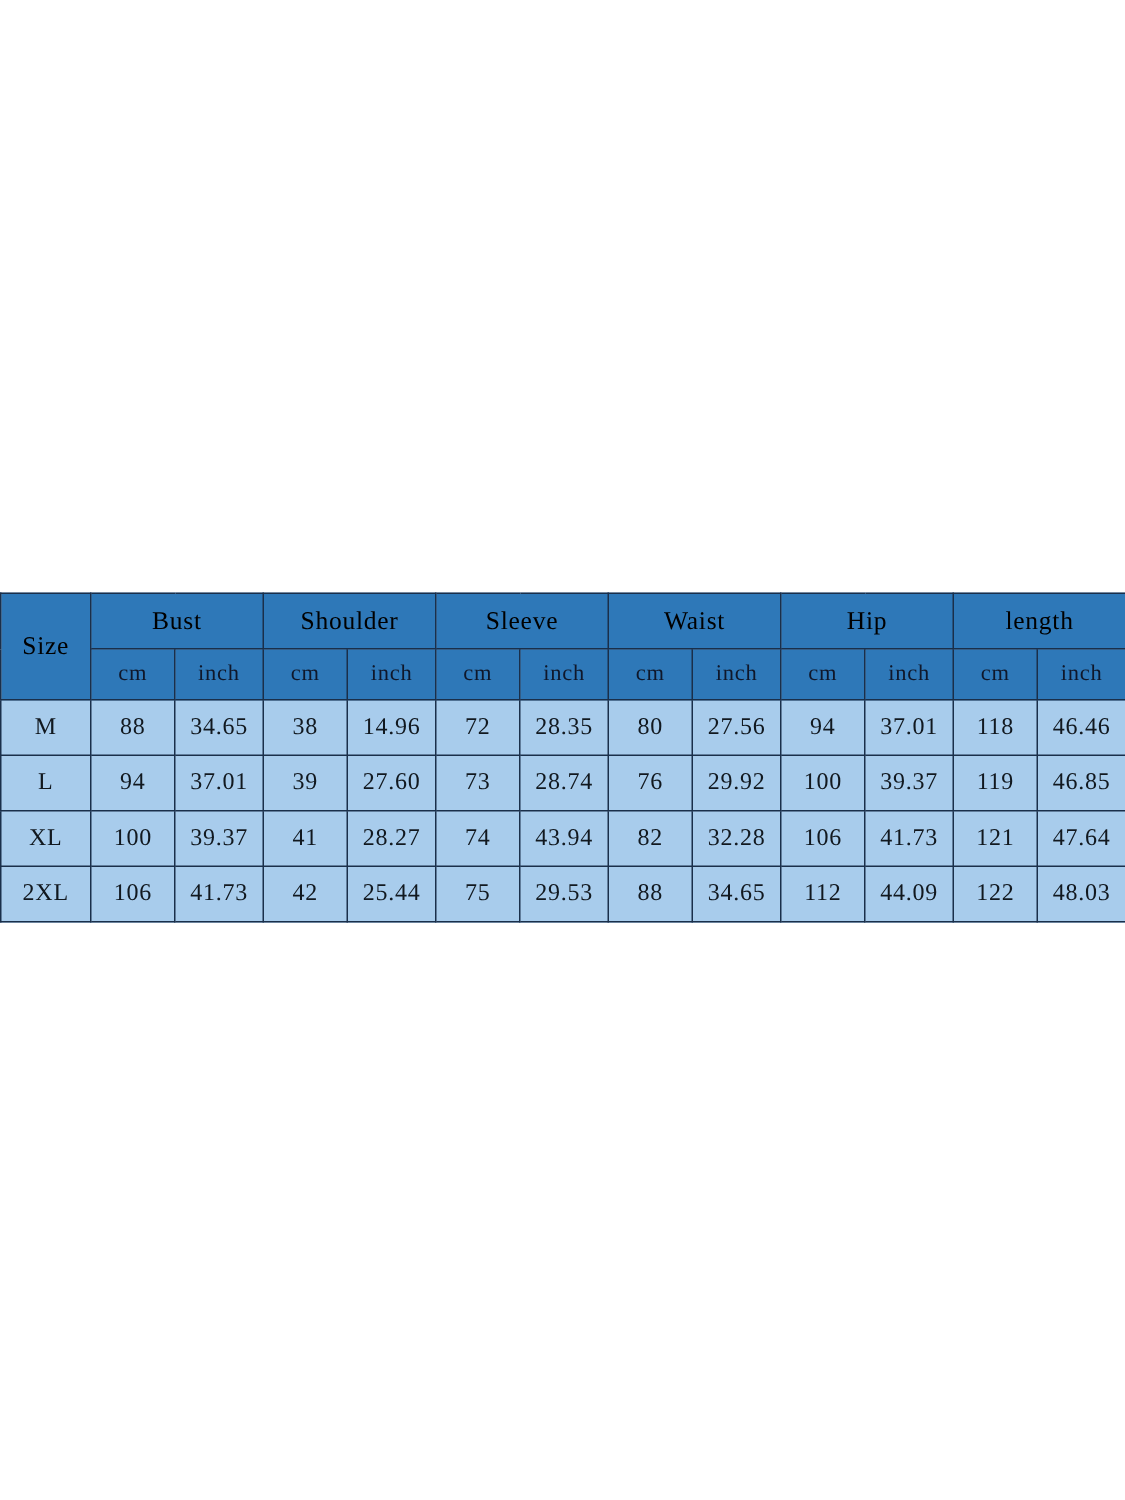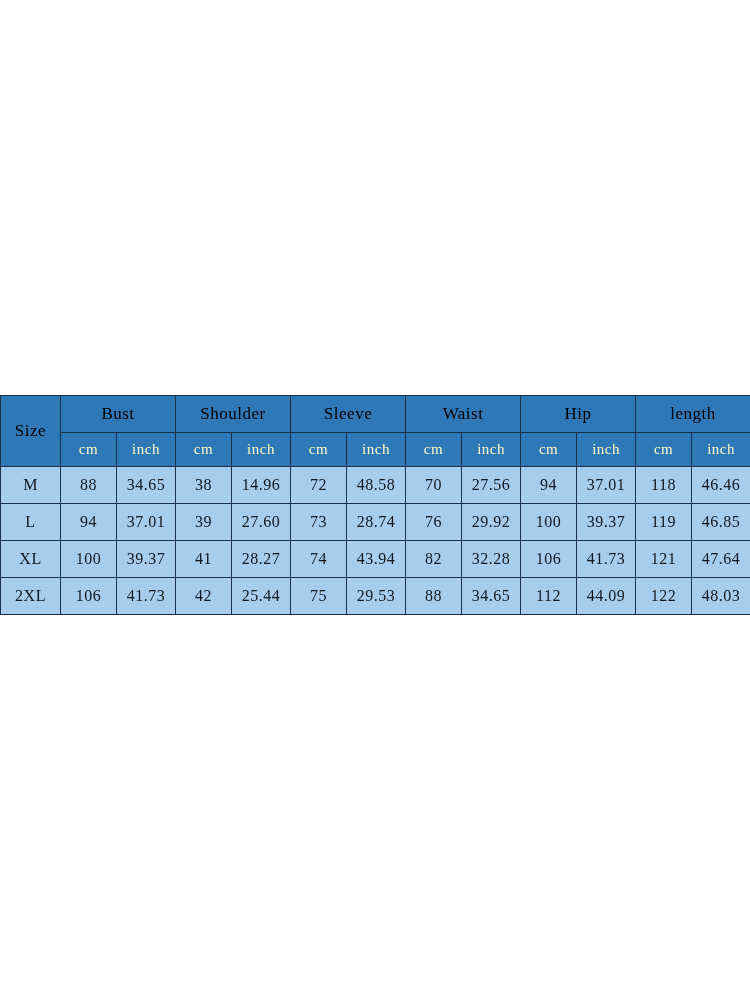--- a/index.html
+++ b/index.html
@@ -45,21 +45,21 @@
     height: 34px;
     font-size: 17px;
     color: #000000;
   }
 
   
   tr.unit-row th {
     background: #2e78b8;
     height: 31px;
     font-size: 15px;
-    color: #fef9c3;
+    color: #0f172a;
   }
 
   
   th.size-corner {
     background: #2e78b8;
     font-size: 16px;
     color: #17222e;
     width: 60px;
   }
 
@@ -126,22 +126,22 @@
       </tr>
     </thead>
     <tbody>
       <tr class="data-row">
         <td class="size-cell">M</td>
         <td>88</td>
         <td>34.65</td>
         <td>38</td>
         <td>14.96</td>
         <td>72</td>
-        <td>48.58</td>
-        <td>70</td>
+        <td>28.35</td>
+        <td>80</td>
         <td>27.56</td>
         <td>94</td>
         <td>37.01</td>
         <td>118</td>
         <td>46.46</td>
       </tr>
       <tr class="data-row">
         <td class="size-cell">L</td>
         <td>94</td>
         <td>37.01</td>

